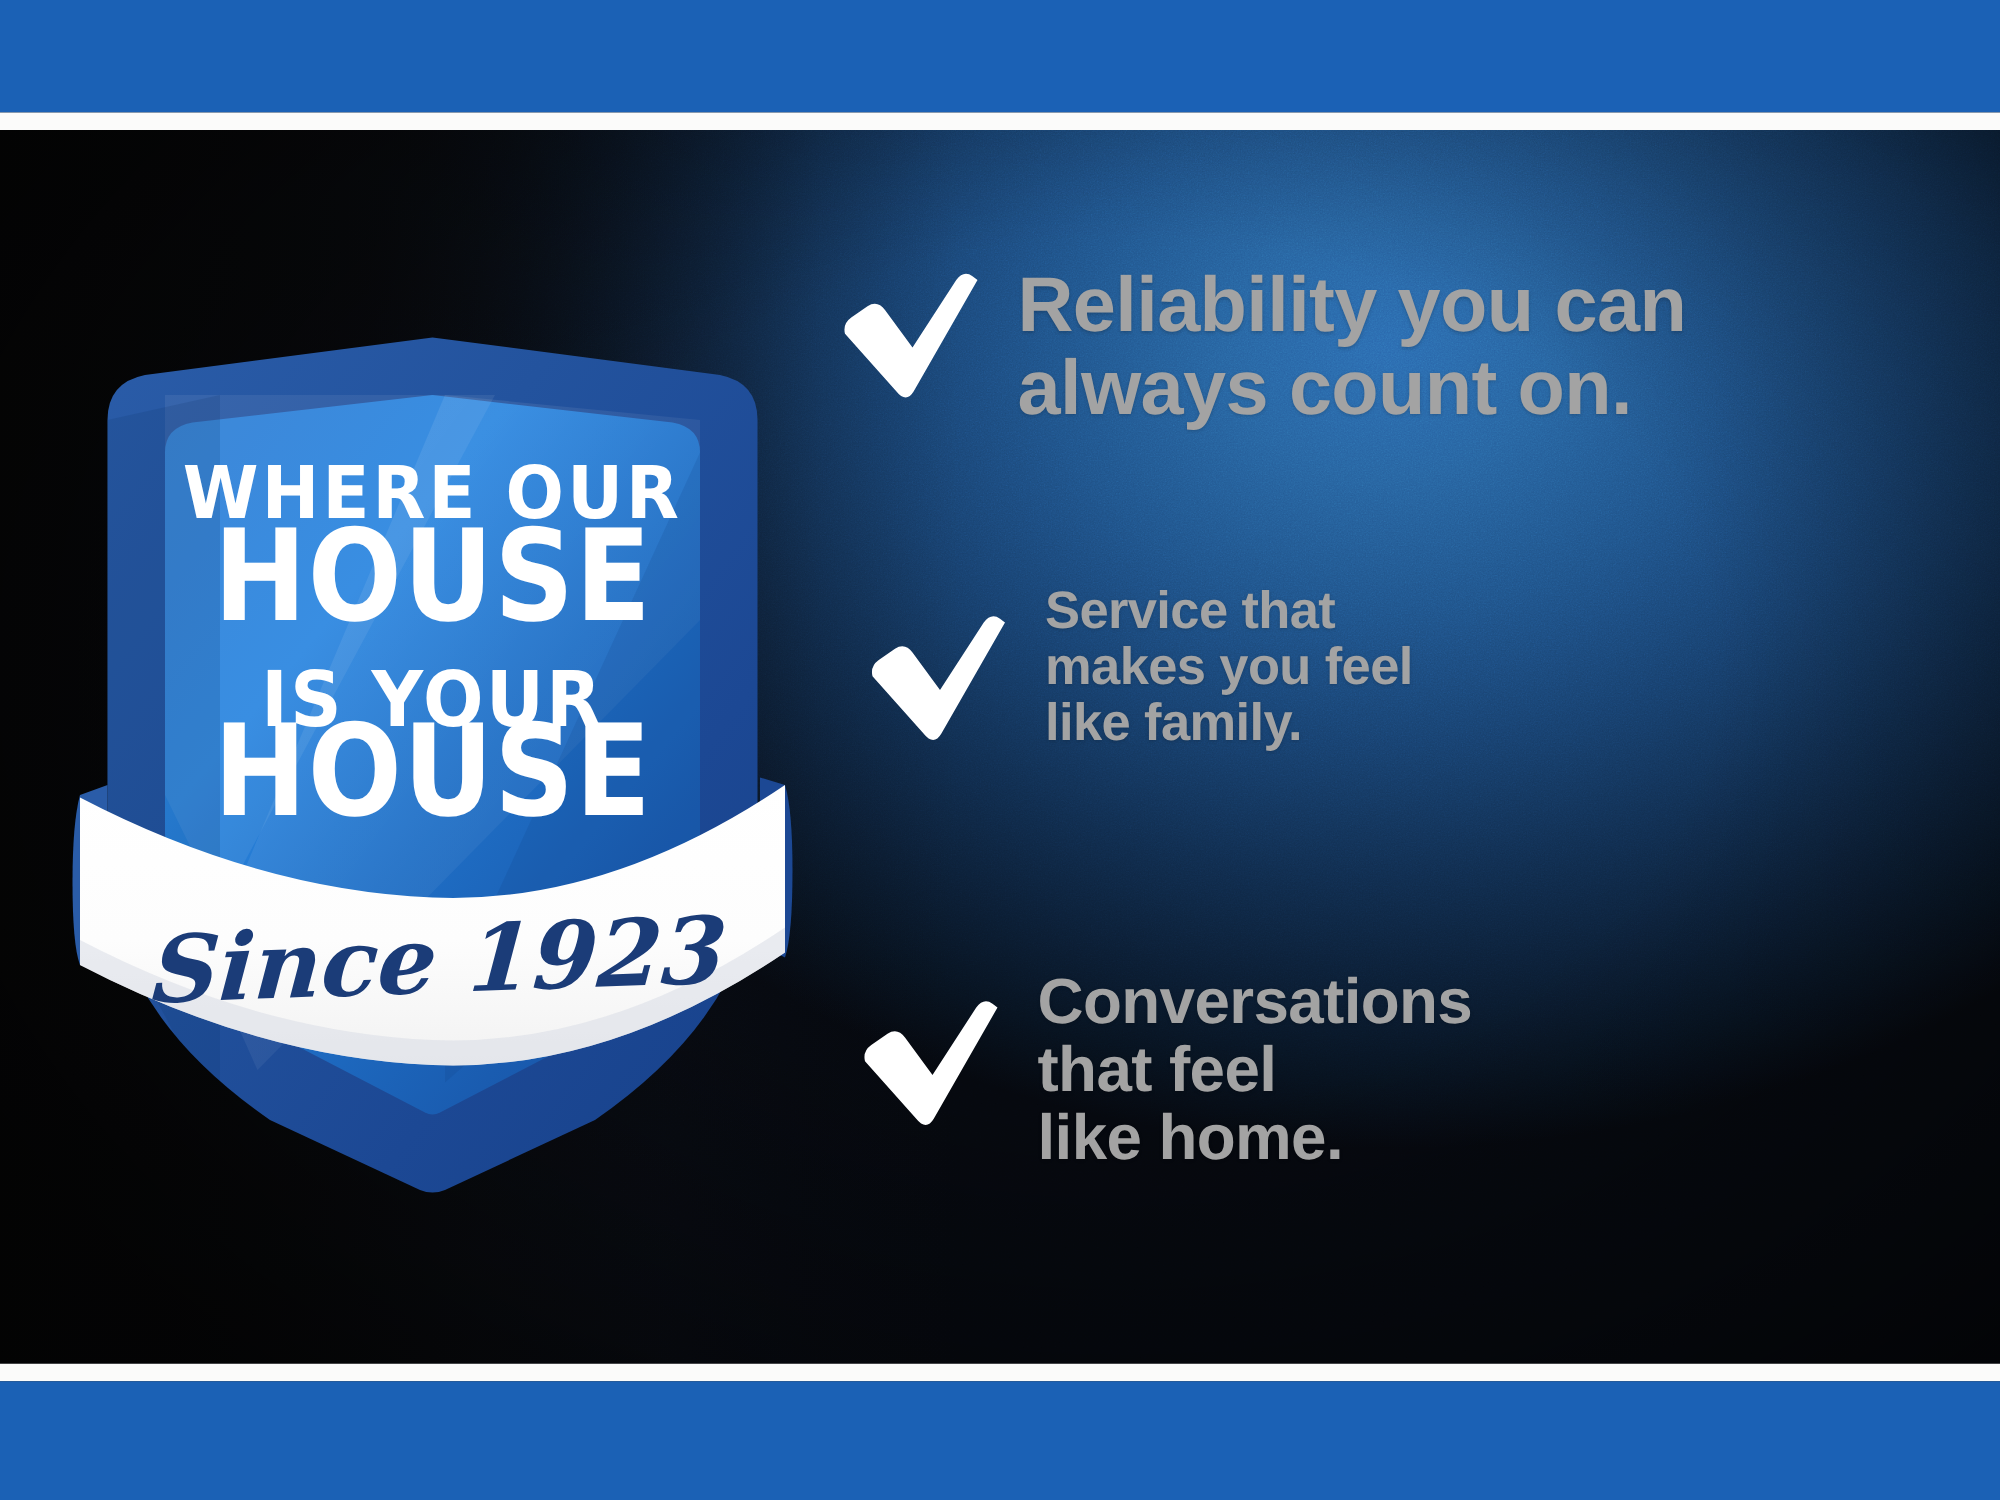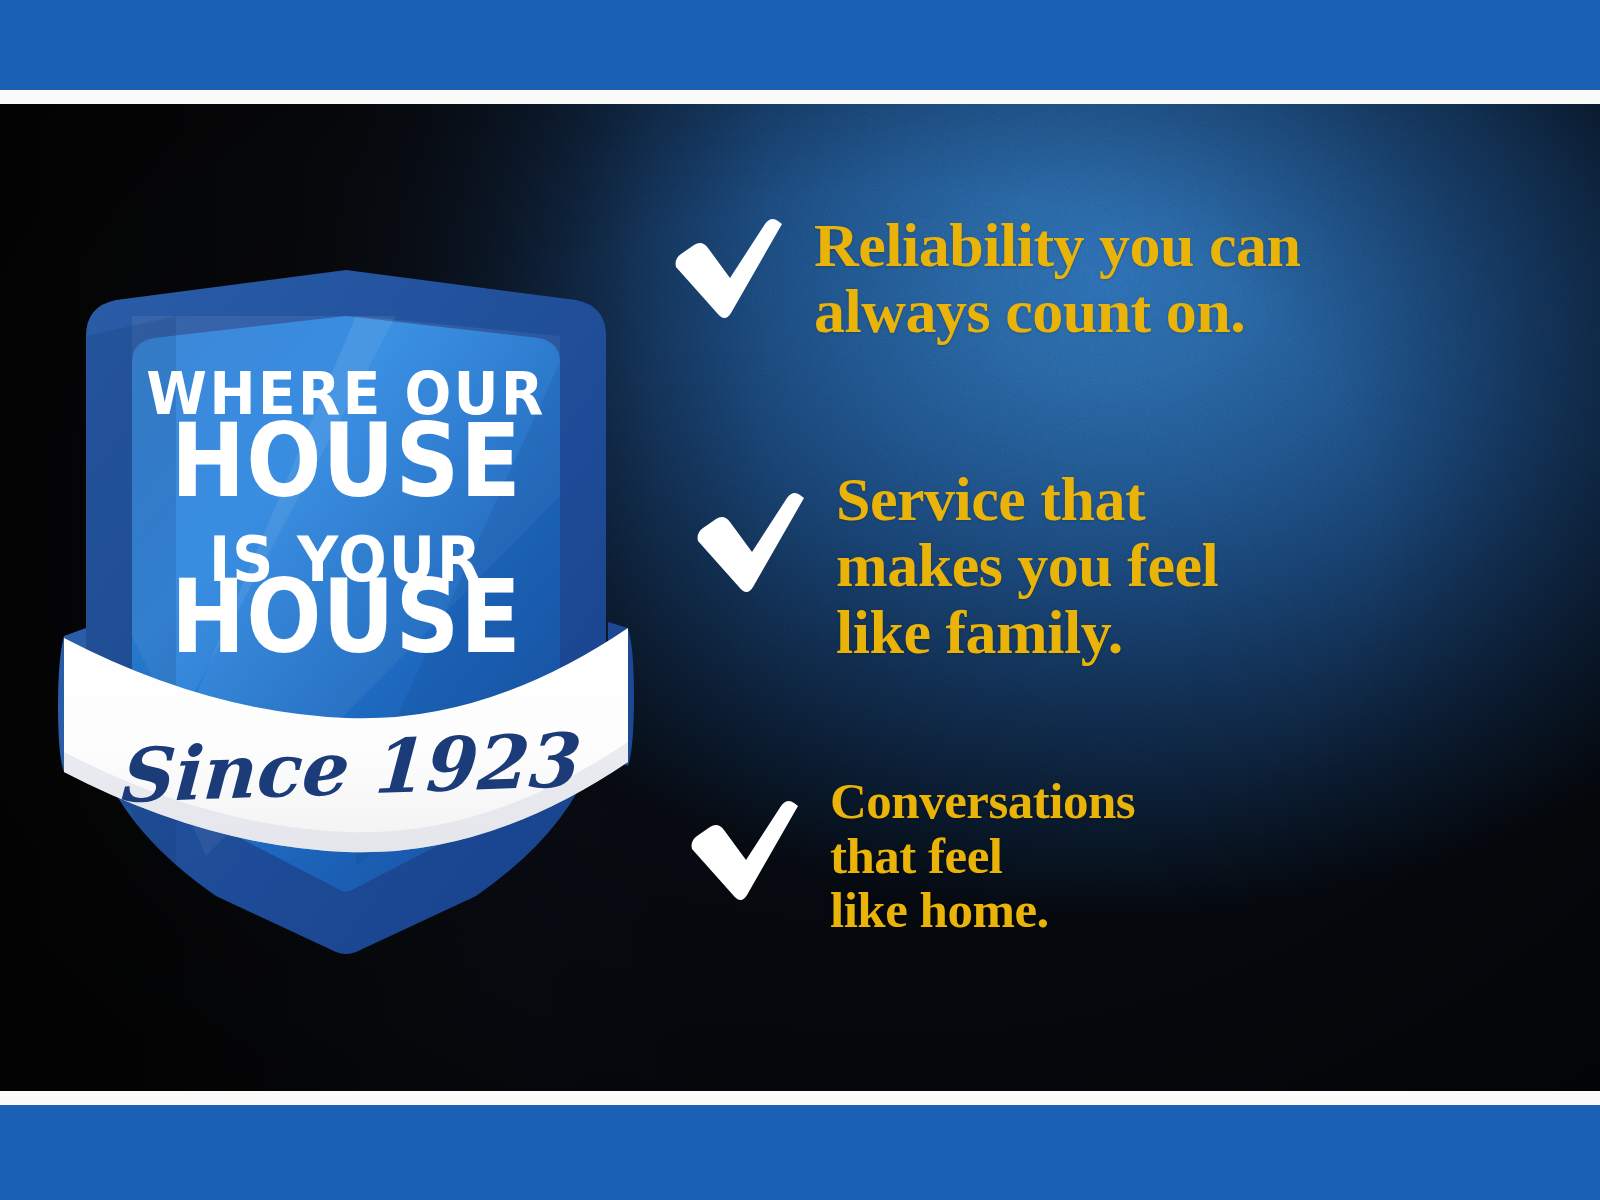--- a/index.html
+++ b/index.html
@@ -129,31 +129,31 @@
     flex: 0 0 auto;
     width: 116px;
     margin-right: 30px;
     margin-top: 6px;
   }
   .bullet-2 .check { margin-top: 26px; }
   .bullet-3 .check { margin-top: 26px; }
   .check svg { display: block; }
 
   .bullet-text {
-    color: #eab308;
-    font-family: Liberation Serif, serif;
+    color: #a3a3a3;
+    font-family: Liberation Sans, sans-serif;
     font-weight: bold;
     font-size: 61px;
     line-height: 1.07;
     letter-spacing: -0.5px;
     white-space: pre-line;
     text-shadow: 0 1px 3px rgba(0,0,0,0.18);
   }
   .bullet-1 .bullet-text { font-size: 62px; }
-  .bullet-2 .bullet-text { font-size: 62px; }
+  .bullet-2 .bullet-text { font-size: 42px; }
   .bullet-3 .bullet-text { font-size: 51px; }
 </style>
 </head>
 <body>
 
 <div id="stage">
 
   <div class="bar bar-top"></div>
   <div class="strip strip-top"></div>
 

